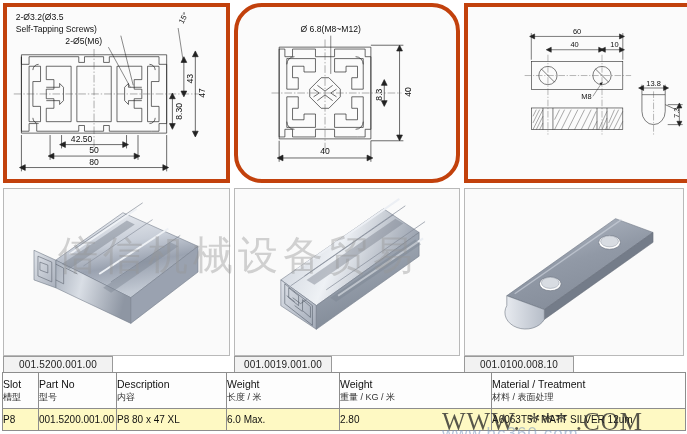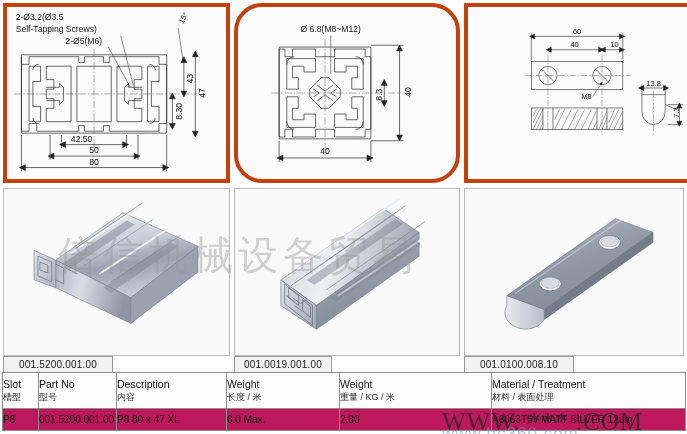--- a/index.html
+++ b/index.html
@@ -60,21 +60,21 @@
   }
   .tbl td{
     border:1px solid #8d8d8d;
     vertical-align:middle;
     color:#111;
     padding:0;
   }
   .hd{height:36px;background:#fdfdfd;}
   .hd .en{font-size:10.5px;line-height:13px;}
   .hd .cn{font-size:9px;line-height:13px;color:#333;}
-  .bd{height:22px;background:#be185d;font-size:10px;}
+  .bd{height:22px;background:#fef9c3;font-size:10px;}
 
   
   .wm{
     position:absolute;
     pointer-events:none;
     white-space:nowrap;
     font-family:"Liberation Sans", sans-serif;
     margin-left:12px;
   }
   .wm-cn{

